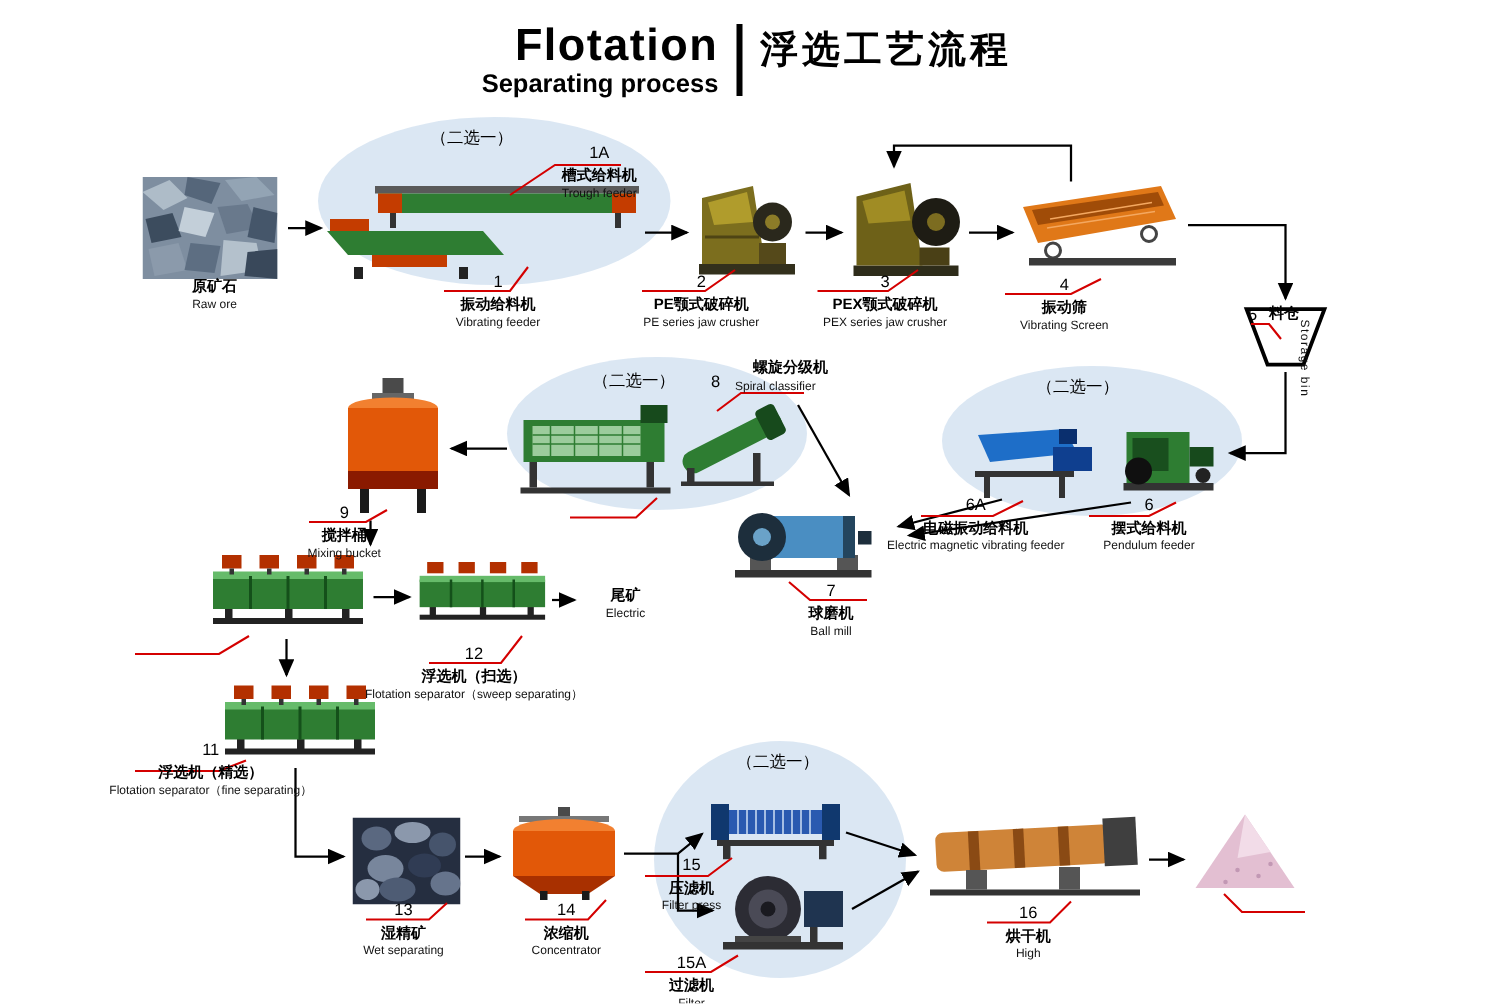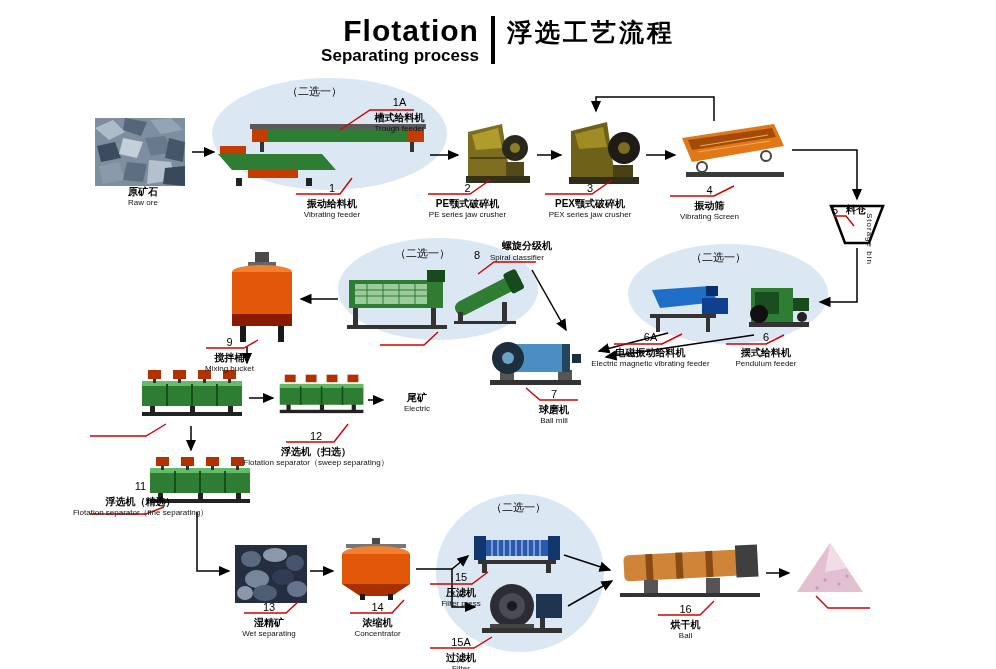--- a/index.html
+++ b/index.html
@@ -477,21 +477,21 @@
     <div class="num">12</div>
     <div class="zh">浮选机（扫选）</div>
     <div class="en">Flotation separator（sweep separating）</div>
   </div>
 
   <div class="label" style="left:382px;top:392px;width:70px">
     <div class="zh">尾矿</div>
     <div class="en">Electric</div>
   </div>
 
-  <div class="label" style="left:58px;top:480px;width:165px">
+  <div class="label" style="left:58px;top:494px;width:165px">
     <div class="num">11</div>
     <div class="zh">浮选机（精选）</div>
     <div class="en">Flotation separator（fine separating）</div>
   </div>
 
   <div class="label" style="left:224px;top:601px;width:90px">
     <div class="num">13</div>
     <div class="zh">湿精矿</div>
     <div class="en">Wet separating</div>
   </div>
@@ -510,17 +510,17 @@
 
   <div class="label" style="left:416px;top:636px;width:90px">
     <div class="num">15A</div>
     <div class="zh">过滤机</div>
     <div class="en">Filter</div>
   </div>
 
   <div class="label" style="left:638px;top:603px;width:95px">
     <div class="num">16</div>
     <div class="zh">烘干机</div>
-    <div class="en">Ball</div>
+    <div class="en">High</div>
   </div>
 
 
 </div>
 
 </body></html>

